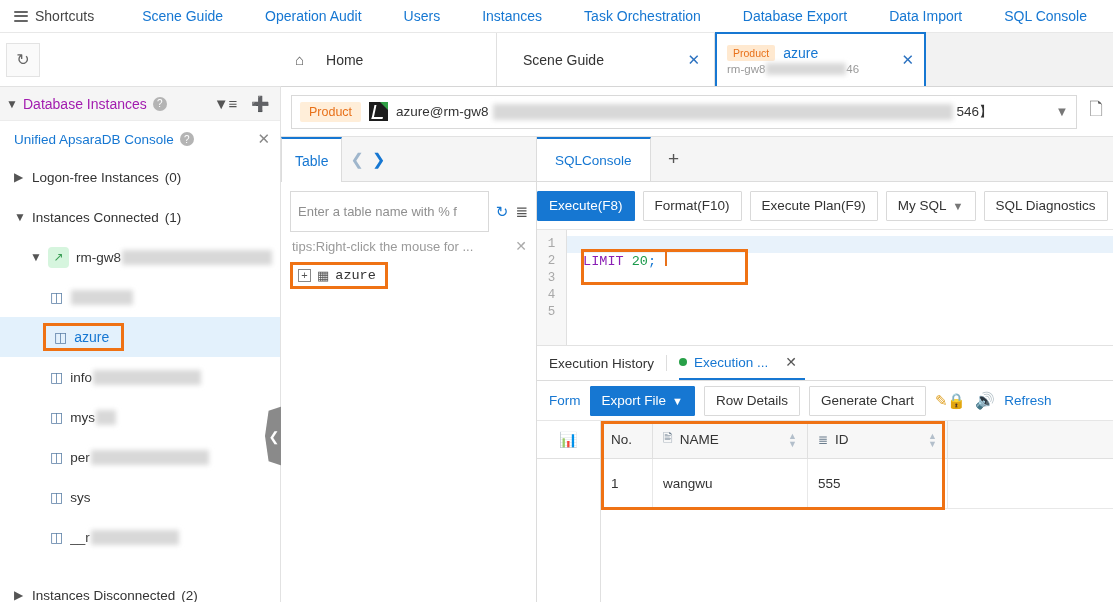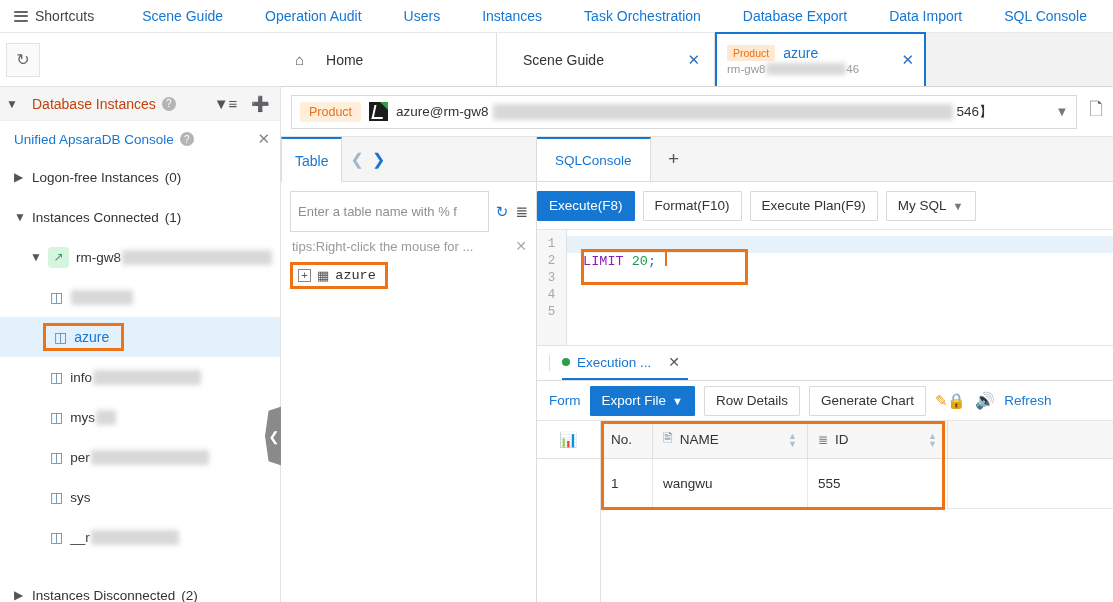--- a/index.html
+++ b/index.html
@@ -58,21 +58,21 @@
 
   .sidebar {
     position: absolute; left: 0; top: 87px; width: 281px; height: 515px;
     background: #fff; border-right: 1px solid #e2e2e2; overflow: hidden;
   }
   .sb-header {
     height: 34px; background: #f5f5f5; display: flex; align-items: center;
     padding: 0 10px 0 4px; border-bottom: 1px solid #ececec;
   }
   .sb-header .caret { color: #555; font-size: 12px; width: 16px; text-align: center; }
-  .sb-header .title { font-size: 14px; color: #c2410c; margin-left: 12px; text-align: center; }
+  .sb-header .title { font-size: 14px; color: #a21caf; margin-left: 3px; text-align: center; }
   .qmark {
     display: inline-flex; align-items: center; justify-content: center;
     width: 14px; height: 14px; border-radius: 50%;
     background: #b4b4b4; color: #fff; font-size: 10px; margin-left: 6px;
     vertical-align: middle;
   }
   .sb-header .spacer { flex: 1; }
   .sb-icon { color: #555; font-size: 15px; margin-left: 14px; cursor: pointer; }
 
   .sb-console {
@@ -546,20 +546,21 @@
     </div>
 
     <div class="sc-toolbar">
       <button class="btn primary">Execute(F8)</button>
       <button class="btn">Format(F10)</button>
       <button class="btn">Execute Plan(F9)</button>
       <button class="btn">
         <span>My SQL</span>
         <span class="chev">▼</span>
       </button>
+      <button class="btn">SQL Diagnostics</button>
     </div>
 
     <div class="editor">
       <div class="gutter">
         <div>1</div>
         <div>2</div>
         <div>3</div>
         <div>4</div>
         <div>5</div>
       </div>
@@ -568,20 +569,23 @@
         <div class="ln"><span class="op"> </span><span class="kw">LIMIT</span><span class="op"> </span><span class="num">20</span><span class="punc">;</span></div>
         <div class="ln">&nbsp;</div>
         <div class="ln">&nbsp;</div>
         <div class="caret-bar"></div>
       </div>
       <div class="sql-hl"></div>
     </div>
 
     <div class="results">
       <div class="res-tabs">
+        <div class="res-tab">
+          <span>Execution History</span>
+        </div>
         <div class="res-divider"></div>
         <div class="res-tab active">
           <span class="dot"></span>
           <span>Execution ...</span>
           <span class="x">✕</span>
         </div>
       </div>
 
       <div class="res-toolbar">
         <span class="link-btn">Form</span>

